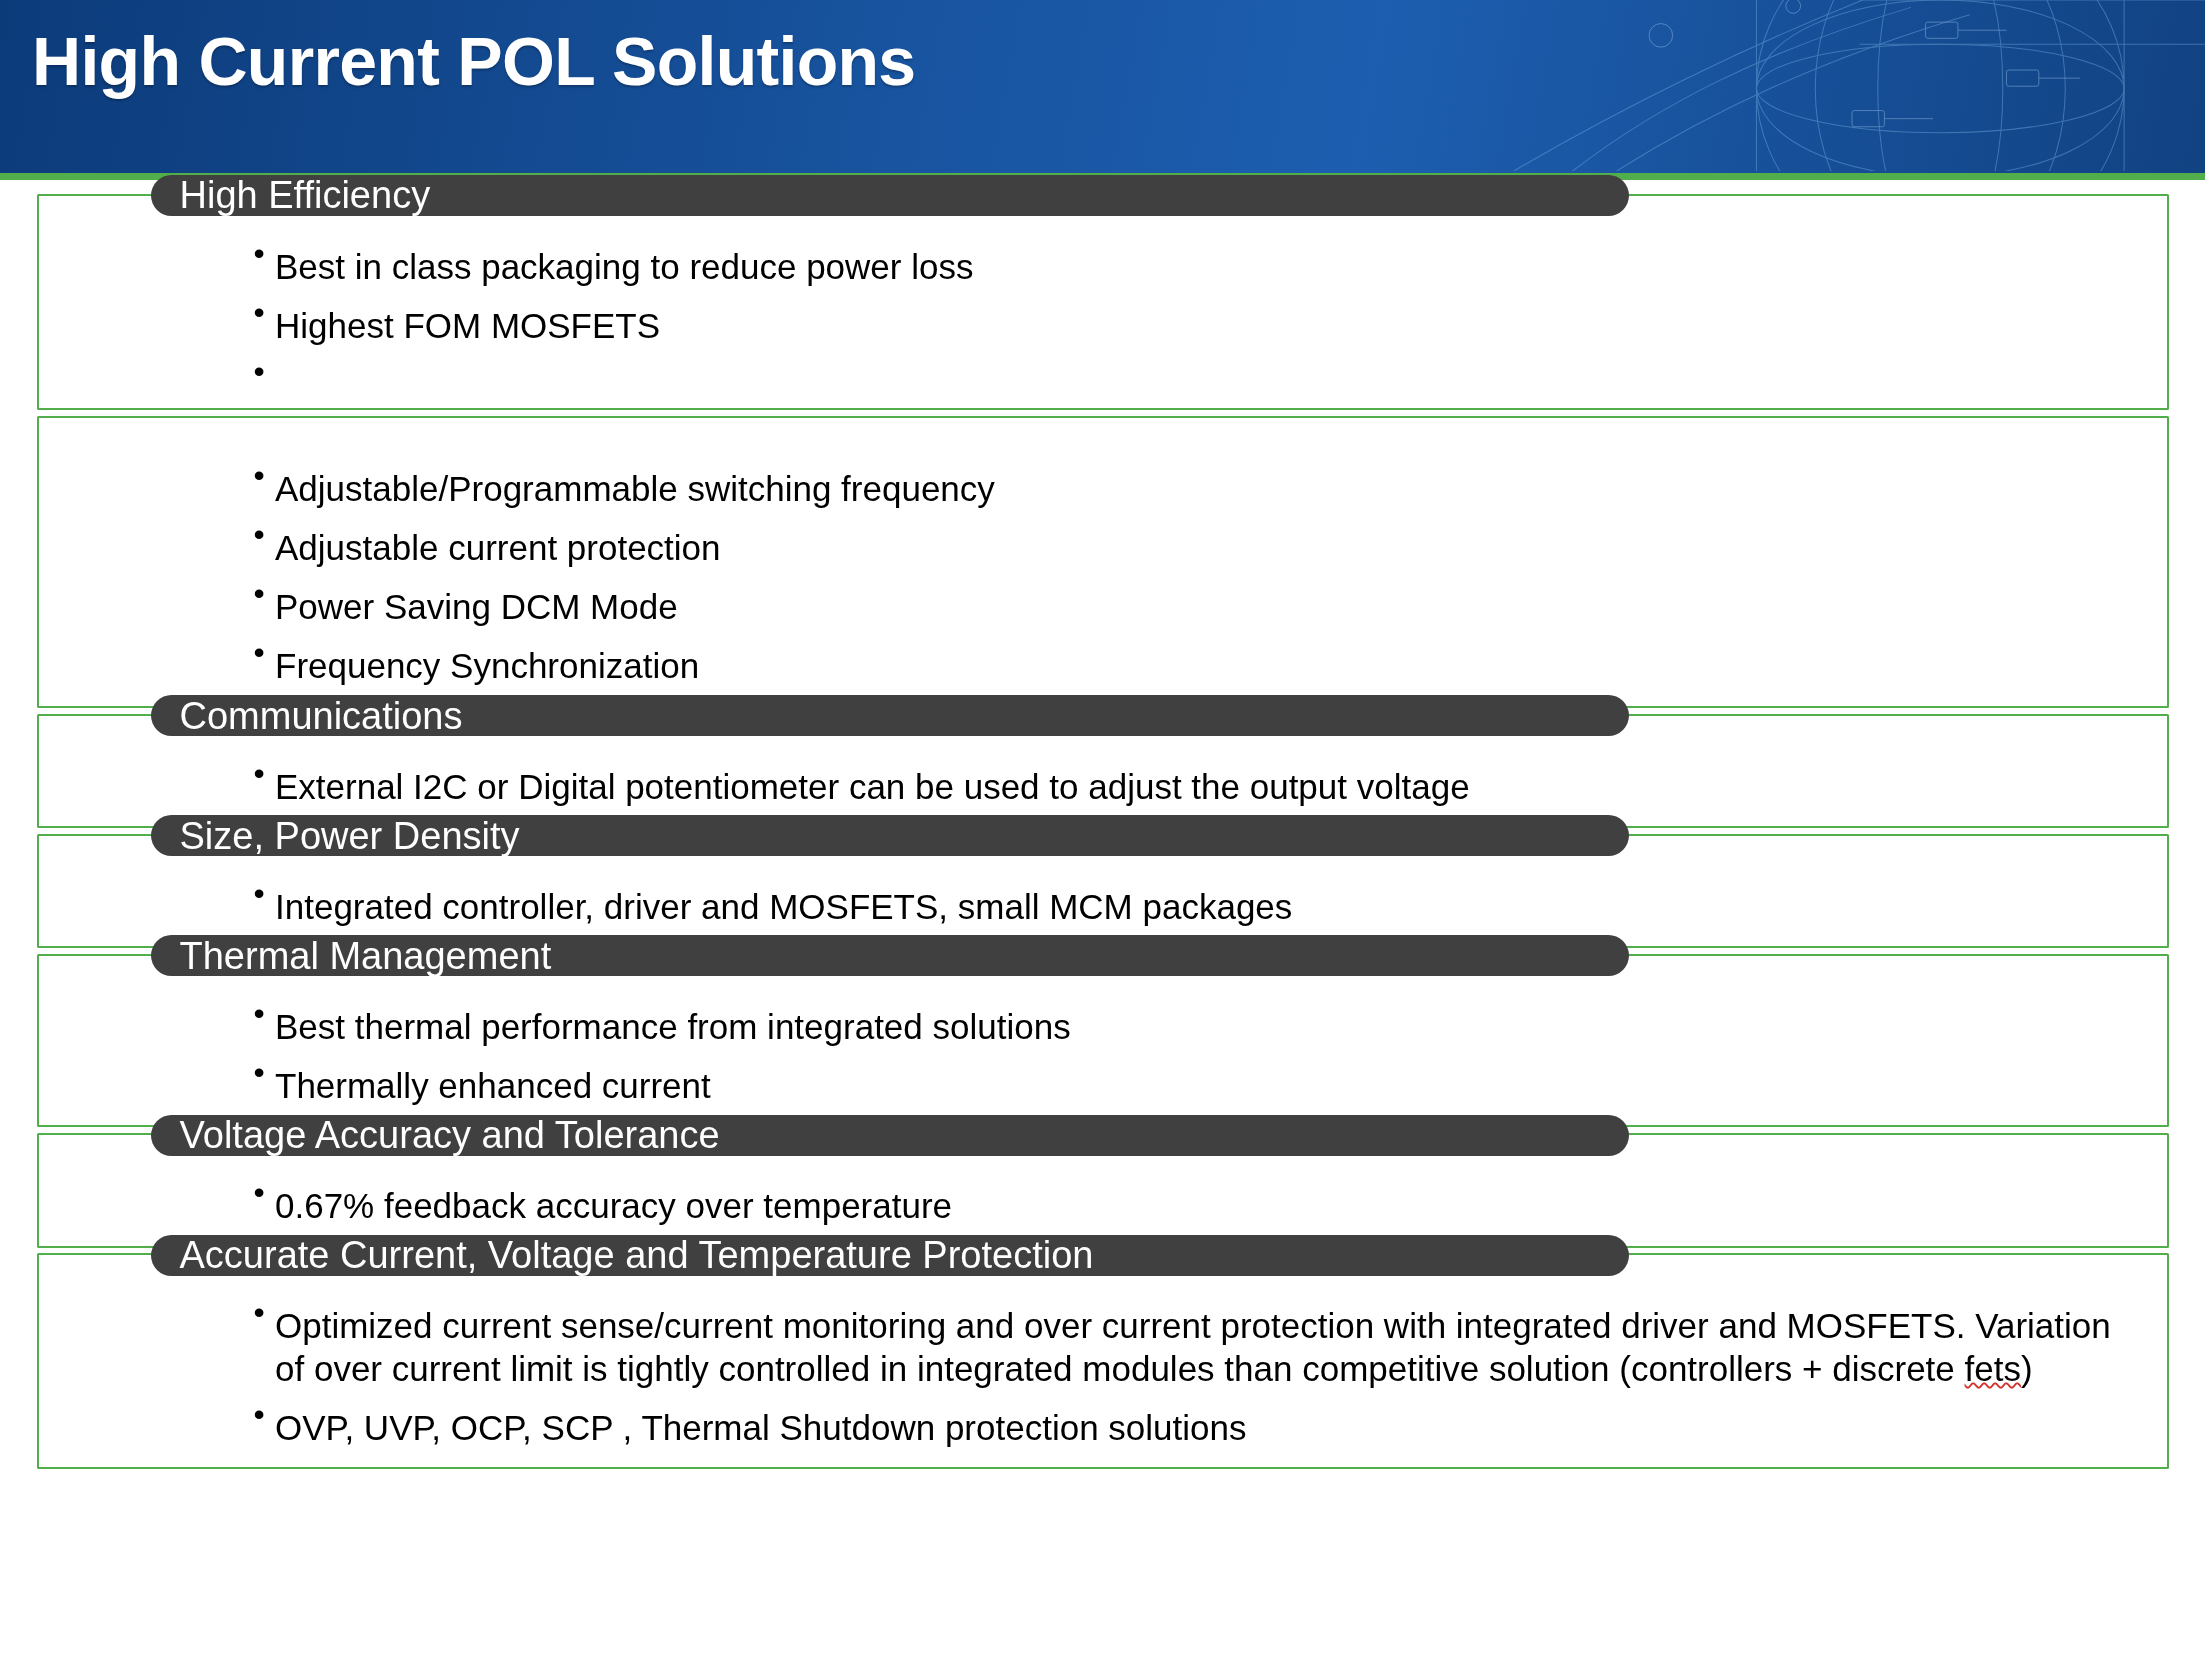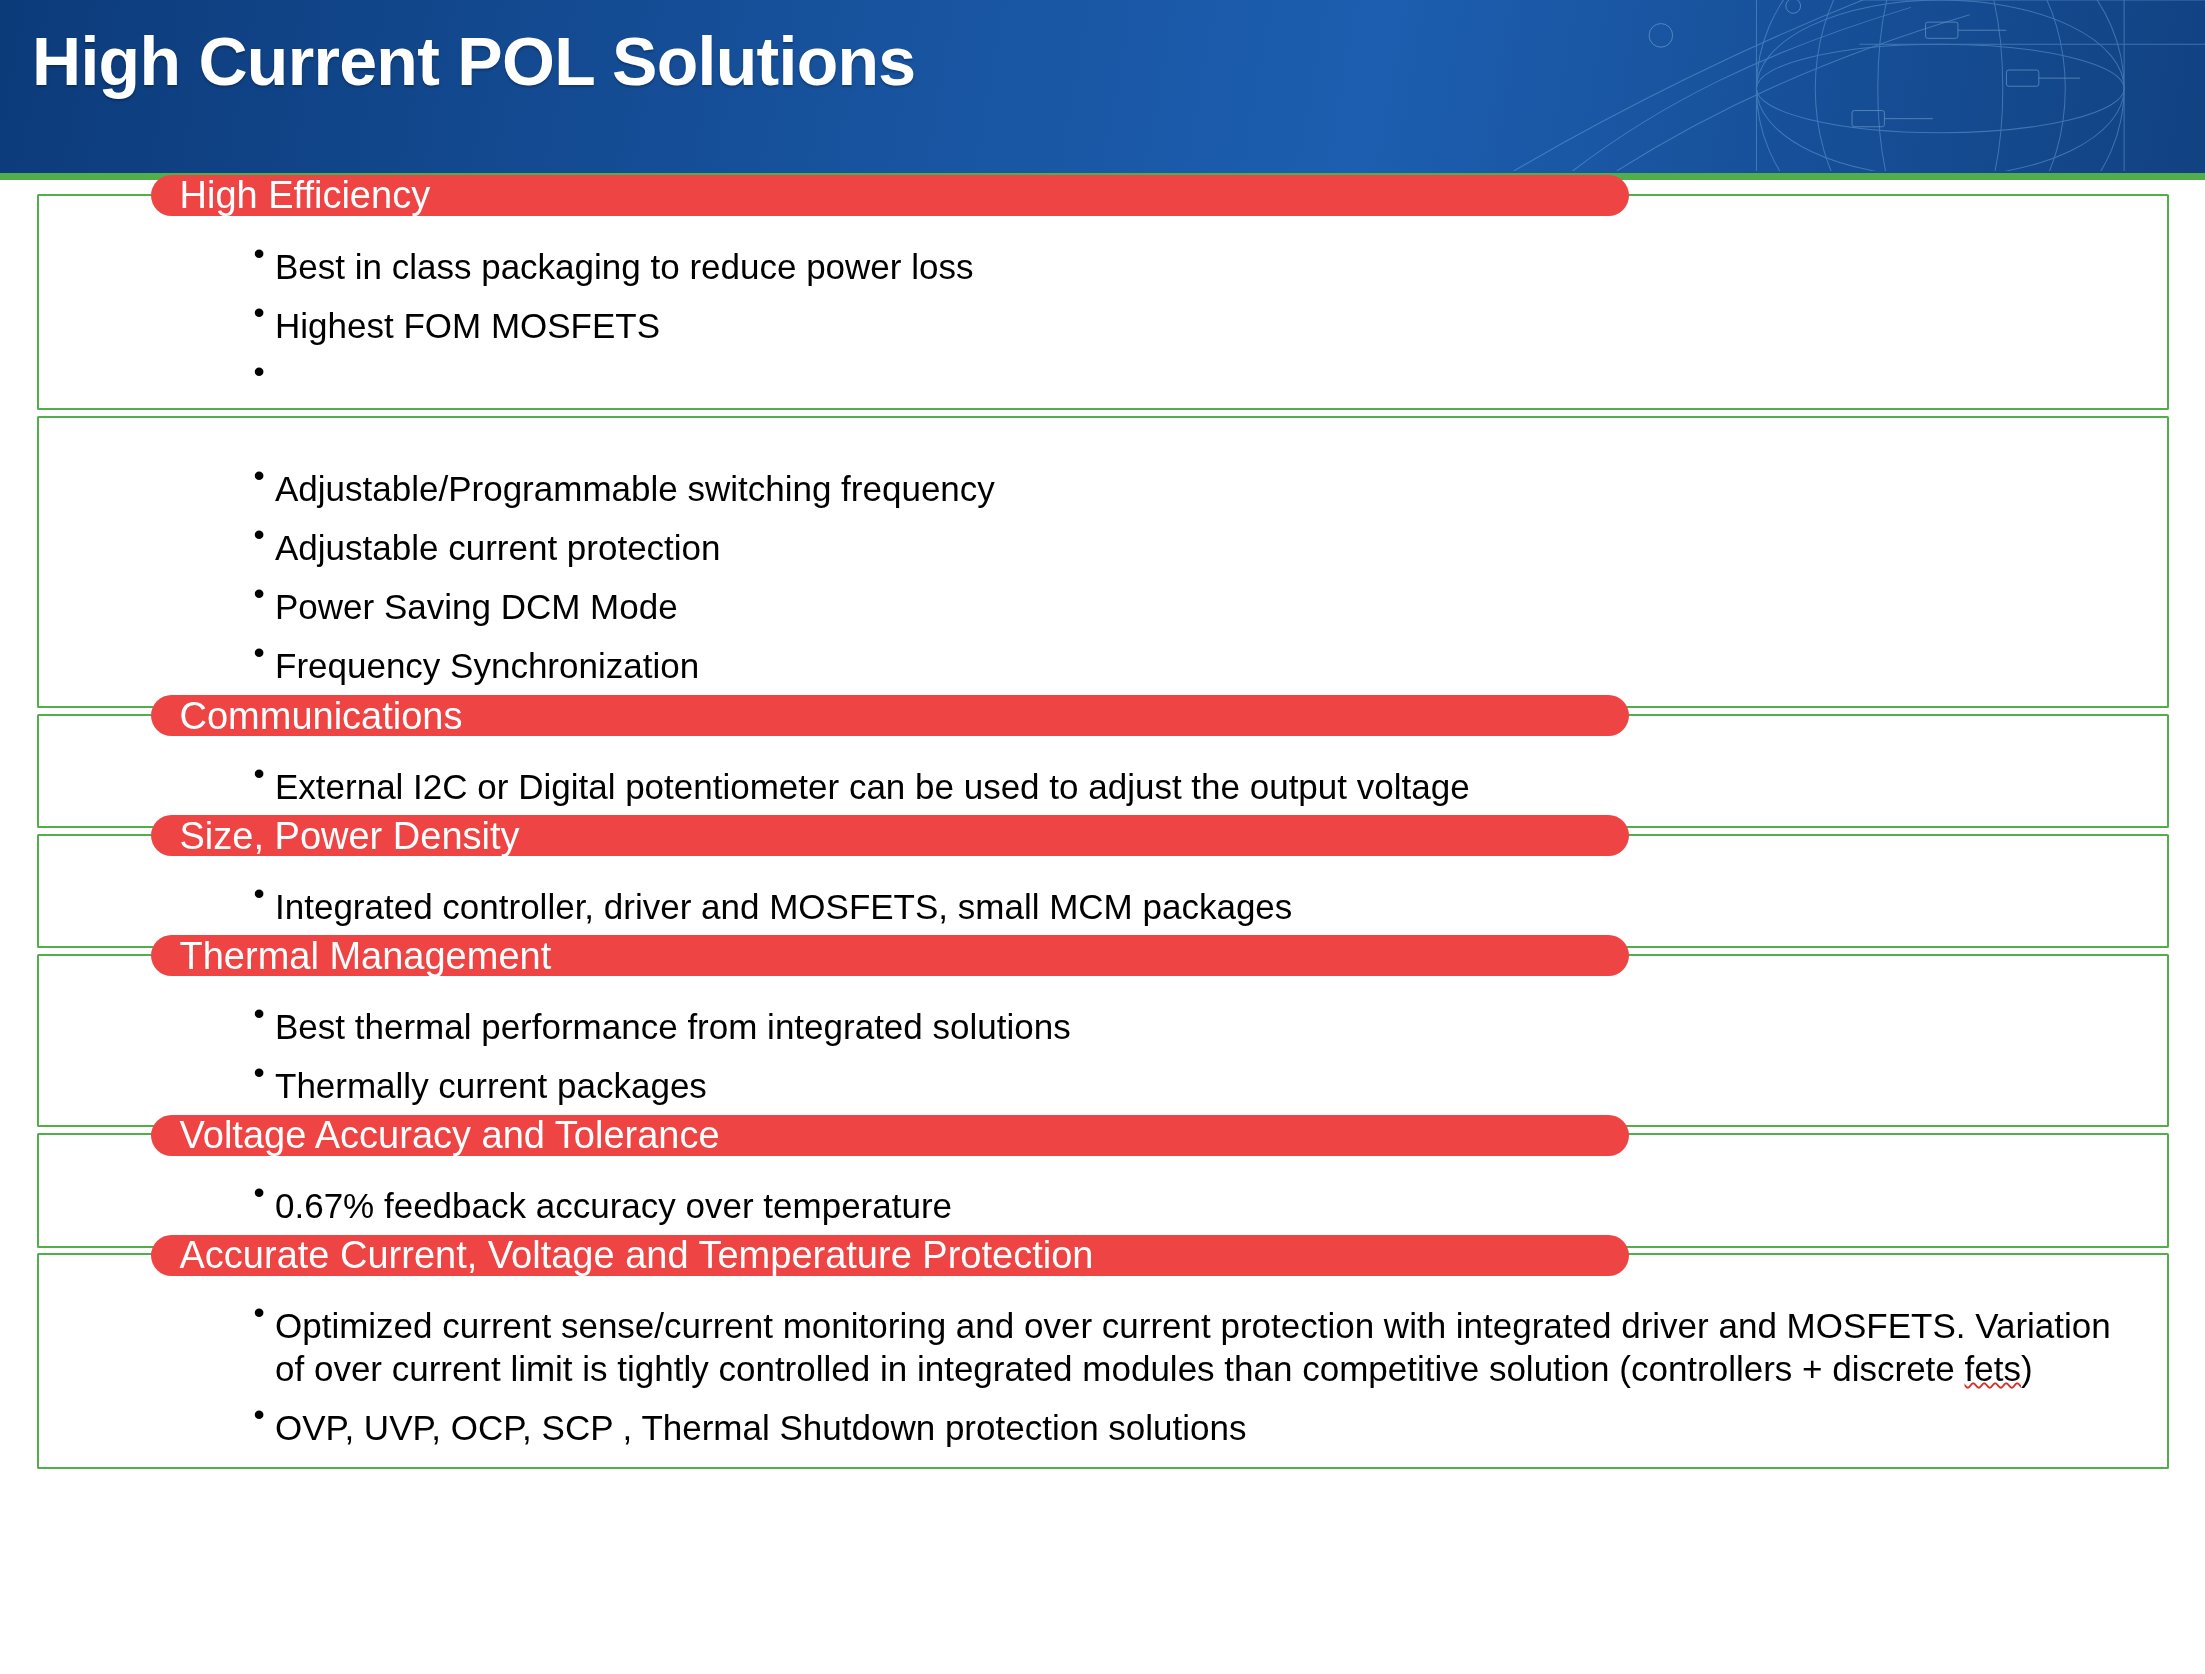--- a/index.html
+++ b/index.html
@@ -62,21 +62,21 @@
     border: 2.2px solid #52ae4b;
     border-radius: 1.5px;
     box-sizing: border-box;
     background: #ffffff;
   }
   .group-head {
     position: absolute;
     top: -20.6px;
     left: 112px;
     height: 41px;
-    background: #ef4444;
+    background: #404040;
     border-radius: 20.6px;
     display: flex;
     align-items: center;
     padding: 0 19px 0 29px;
     min-width: 1478px;
     box-sizing: border-box;
   }
   .group-head span {
     color: #ffffff;
     font-size: 38px;
@@ -219,21 +219,21 @@
     <div class="group-head">
       <span>Thermal Management</span>
     </div>
     <div class="group-body">
       <div class="bullet">
         <span class="dot">•</span>
         <span class="txt">Best thermal performance from integrated solutions</span>
       </div>
       <div class="bullet">
         <span class="dot">•</span>
-        <span class="txt">Thermally current packages</span>
+        <span class="txt">Thermally enhanced current</span>
       </div>
     </div>
   </div>
 
   <div class="group">
     <div class="group-head">
       <span>Voltage Accuracy and Tolerance</span>
     </div>
     <div class="group-body">
       <div class="bullet">

